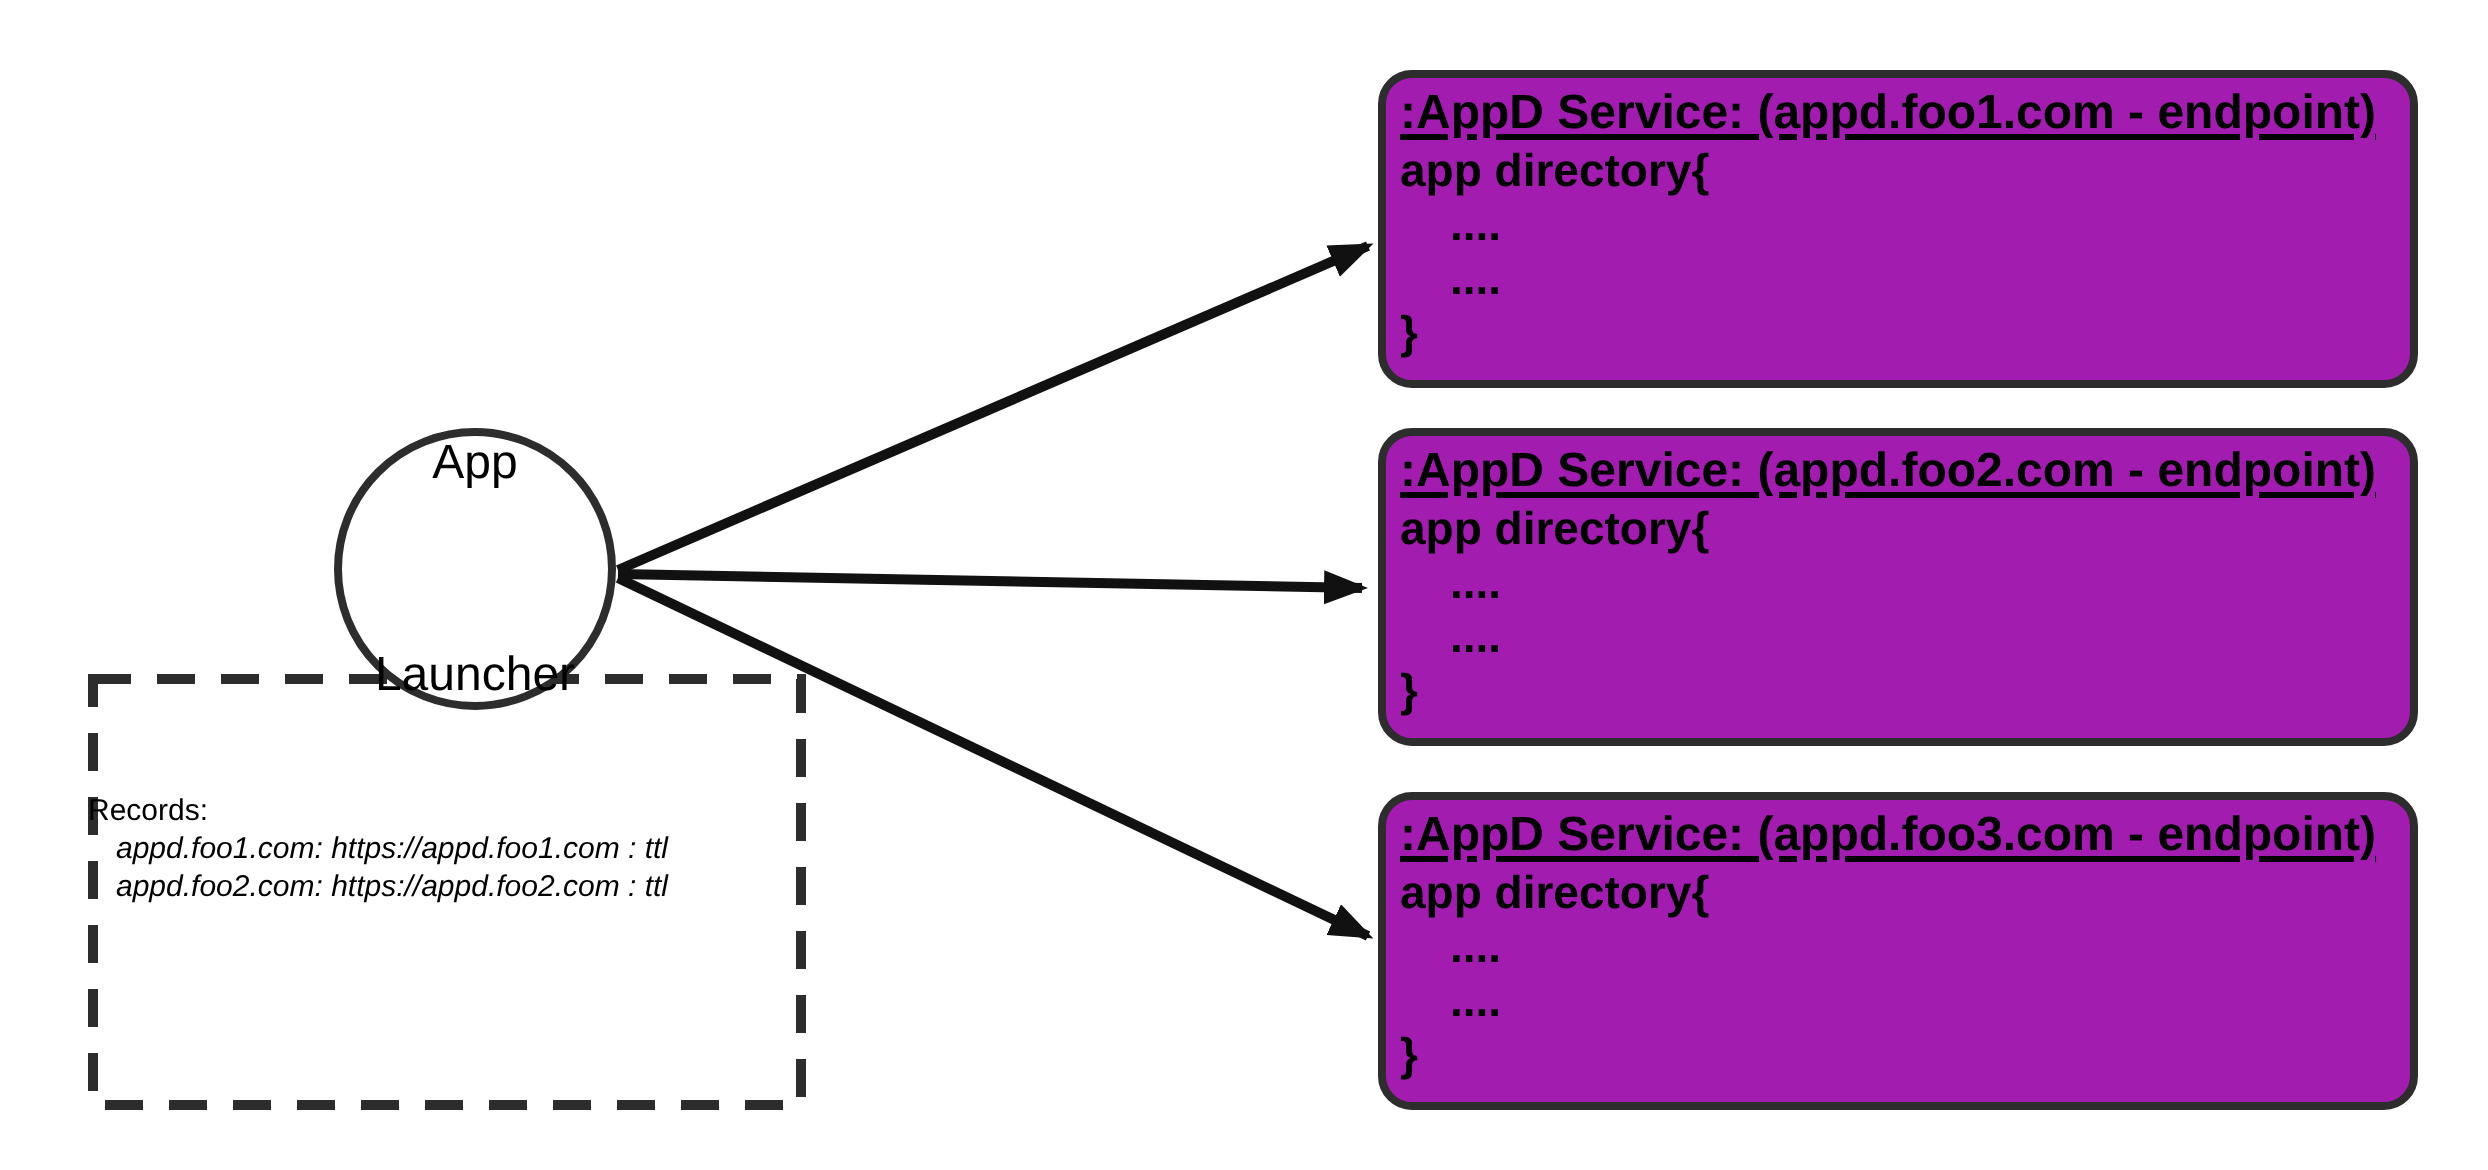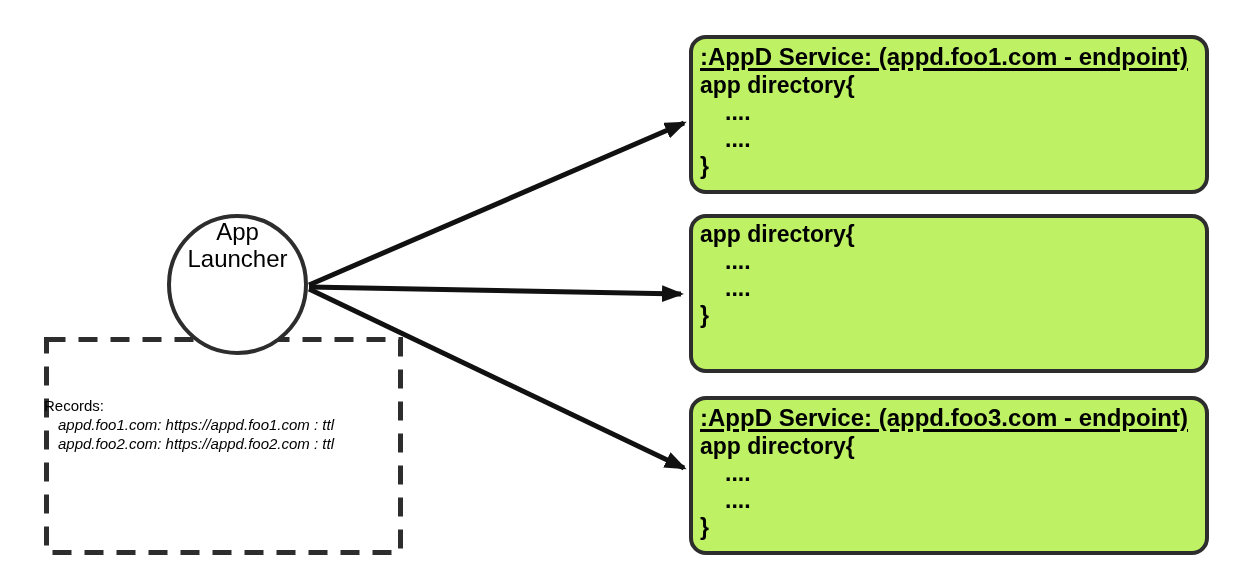--- a/index.html
+++ b/index.html
@@ -38,35 +38,35 @@
     left: 167px; top: 214px;
     width: 141px; height: 141px;
     box-sizing: border-box;
     border: 4px solid #2d2d2d;
     border-radius: 50%;
     background: #ffffff;
     z-index: 2;
     display: flex;
     flex-direction: column;
     align-items: center;
-    justify-content: flex-start;
+    justify-content: space-between;
     text-align: center;
     font-size: 24px;
     line-height: 27px;
   }
 
   
   .service-box {
     position: absolute;
     left: 689px;
     width: 520px; height: 159px;
     box-sizing: border-box;
     border: 4px solid #2d2d2d;
     border-radius: 17px;
-    background: #bef264;
+    background: #a21caf;
     z-index: 2;
     padding: 3px 7px;
   }
   .svc-title {
     font-weight: bold;
     font-size: 24px;
     line-height: 30px;
     white-space: nowrap;
     text-decoration: underline;
     text-decoration-thickness: 2.5px;
@@ -102,20 +102,21 @@
 
   <div class="service-box" style="top:35px">
     <div class="svc-title">:AppD Service: (appd.foo1.com - endpoint)</div>
     <div class="svc-line">app directory{</div>
     <div class="svc-line dots">....</div>
     <div class="svc-line dots">....</div>
     <div class="svc-line">}</div>
   </div>
 
   <div class="service-box" style="top:214px">
+    <div class="svc-title">:AppD Service: (appd.foo2.com - endpoint)</div>
     <div class="svc-line">app directory{</div>
     <div class="svc-line dots">....</div>
     <div class="svc-line dots">....</div>
     <div class="svc-line">}</div>
   </div>
 
   <div class="service-box" style="top:396px">
     <div class="svc-title">:AppD Service: (appd.foo3.com - endpoint)</div>
     <div class="svc-line">app directory{</div>
     <div class="svc-line dots">....</div>

